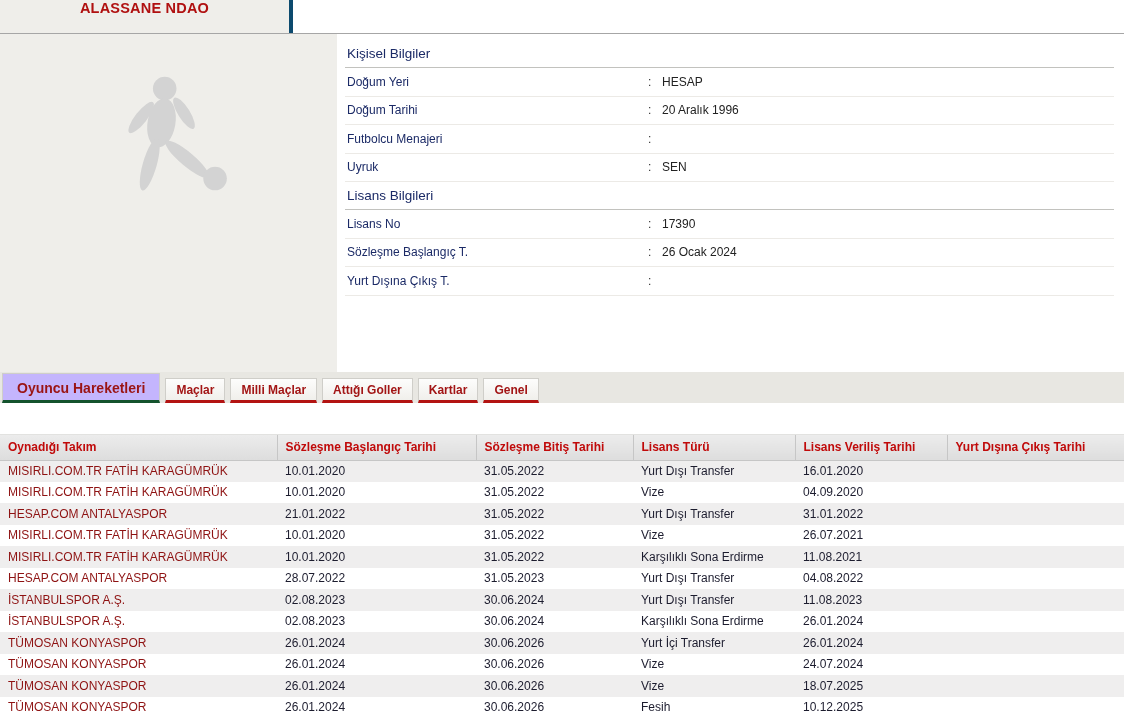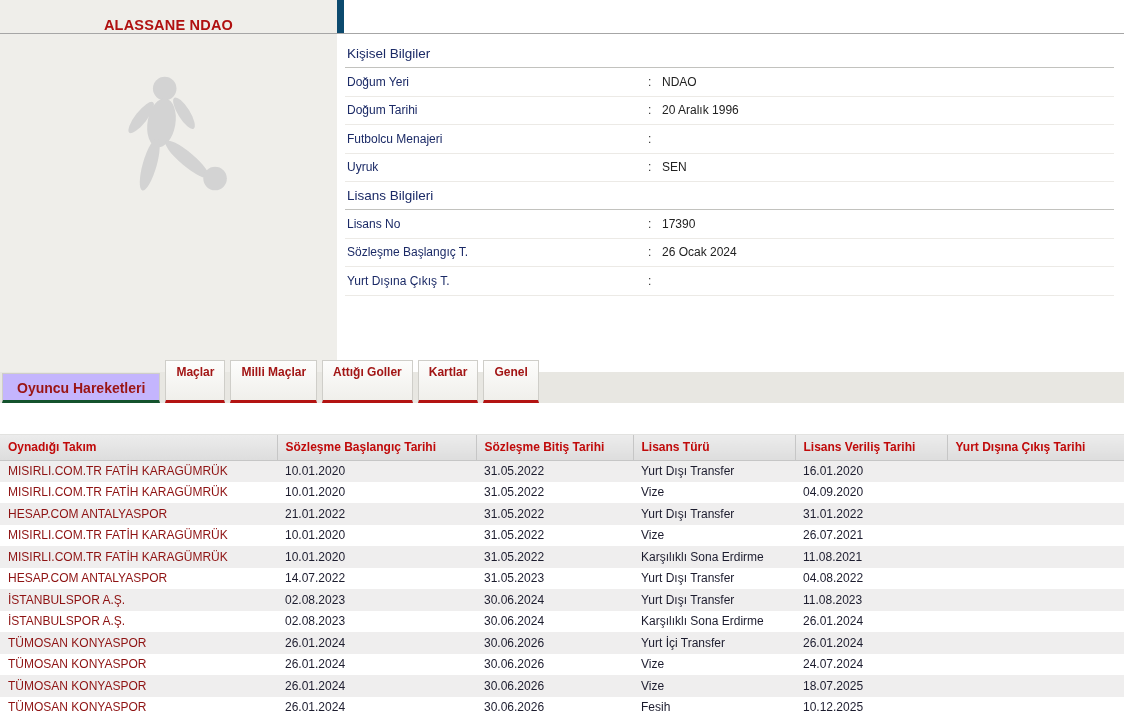--- a/index.html
+++ b/index.html
@@ -6,22 +6,22 @@
   html, body { background: #ffffff; }
   body {
     font-family: "Liberation Sans", "DejaVu Sans", sans-serif;
     width: 1124px; height: 724px; overflow: hidden;
   }
   .page { width: 1124px; height: 724px; background: #ffffff; position: relative; }
 
   
   .header-row { display: flex; height: 34px; border-bottom: 1px solid #a6a6a6; }
   .name-tab {
-    width: 344px; background: #efeeea; border-right: 7px solid #0c4a6e;
-    display: flex; align-items: flex-end; justify-content: center;
+    width: 293px; background: #efeeea; border-right: 4px solid #0c4a6e;
+    display: flex; align-items: flex-start; justify-content: center;
   }
   .player-name { color: #b01010; font-weight: bold; font-size: 14.5px; letter-spacing: .2px; }
   .header-rest { flex: 1; background: #ffffff; }
 
   
   .content-row { display: flex; height: 338px; }
   .photo-col {
     width: 337px; background: #efeeea; display: flex;
     align-items: flex-start; justify-content: center; padding-top: 36px;
   }
@@ -42,21 +42,21 @@
 
   
   .tab-bar {
     height: 31px; background: #e8e7e2; display: flex; align-items: flex-end;
     gap: 5px; padding: 0 0 0 2px;
   }
   .tab {
     font-size: 12px; font-weight: bold; color: #a21515; cursor: pointer;
     background: linear-gradient(#fdfdfc, #f0efeb);
     border: 1px solid #cfcec9; border-bottom: 3px solid #b31312;
-    padding: 4px 10px 21px 10px; white-space: nowrap;
+    padding: 4px 10px 3px 10px; white-space: nowrap;
   }
   .tab.active {
     font-size: 14px; background: #c4b5fd; color: #9a1414;
     padding: 6px 14px 4px 14px; border-bottom: 3px solid #14532d;
   }
 
   .panel-strip { height: 32px; background: #ffffff; border-bottom: 1px solid #e2e2e0; }
 
   
   table.moves { width: 100%; border-collapse: collapse; table-layout: fixed; }
@@ -104,21 +104,21 @@
       </svg>
     </div>
 
     <div class="info-col">
 
       <div class="section-title">Kişisel Bilgiler</div>
 
         <div class="field-row">
           <span class="field-label">Doğum Yeri</span>
           <span class="field-colon"></span>
-          <span class="field-value">NDAO</span>
+          <span class="field-value">HESAP</span>
         </div>
 
         <div class="field-row">
           <span class="field-label">Doğum Tarihi</span>
           <span class="field-colon"></span>
           <span class="field-value">20 Aralık 1996</span>
         </div>
 
         <div class="field-row">
           <span class="field-label">Futbolcu Menajeri</span>
@@ -243,21 +243,21 @@
           <td class="team">MISIRLI.COM.TR FATİH KARAGÜMRÜK</td>
           <td>10.01.2020</td>
           <td>31.05.2022</td>
           <td>Karşılıklı Sona Erdirme</td>
           <td>11.08.2021</td>
           <td></td>
         </tr>
 
         <tr>
           <td class="team">HESAP.COM ANTALYASPOR</td>
-          <td>14.07.2022</td>
+          <td>28.07.2022</td>
           <td>31.05.2023</td>
           <td>Yurt Dışı Transfer</td>
           <td>04.08.2022</td>
           <td></td>
         </tr>
 
         <tr>
           <td class="team">İSTANBULSPOR A.Ş.</td>
           <td>02.08.2023</td>
           <td>30.06.2024</td>

